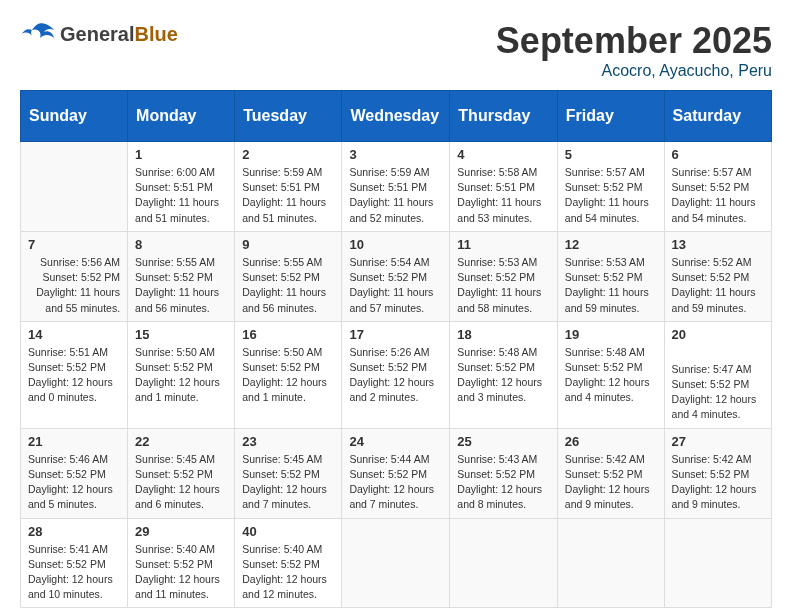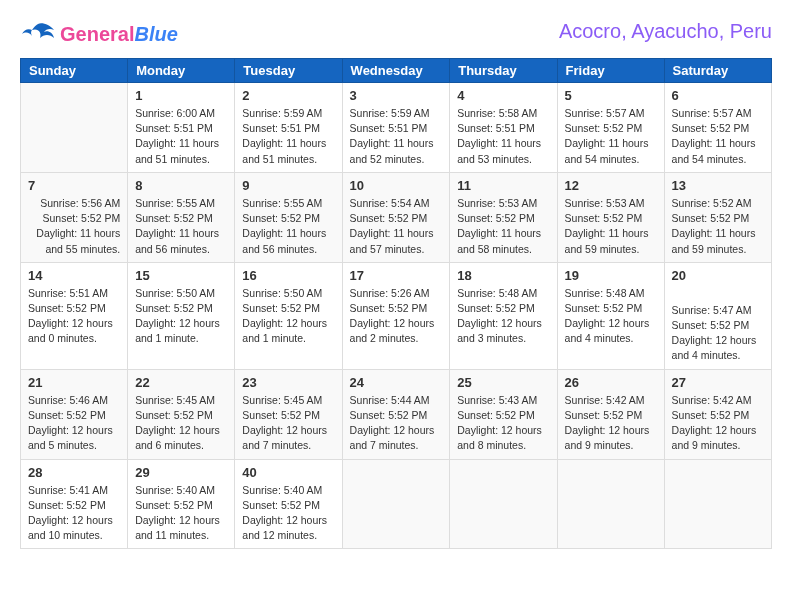--- a/index.html
+++ b/index.html
@@ -32,34 +32,34 @@
     }
     .title-block {
       text-align: right;
     }
     .month-title {
       font-size: 36px;
       font-weight: bold;
       color: #333;
     }
     .subtitle {
-      font-size: 20px;
-      color: #8b5cf6;
+      font-size: 16px;
+      color: #0c4a6e;
     }
     .calendar {
       width: 100%;
       border-collapse: collapse;
       border: 1px solid #ccc;
     }
     .calendar th {
       background-color: #1565c0;
       color: #fff;
       text-align: left;
-      padding: 4px 8px;
-      font-size: 13px;
+      padding: 16px 8px;
+      font-size: 16px;
       font-weight: bold;
       border: 1px solid #1255a0;
     }
     .calendar td {
       vertical-align: top;
       padding: 5px 7px;
       border: 1px solid #ddd;
       width: 108px;
       min-height: 80px;
       font-size: 11px;
@@ -92,26 +92,27 @@
 
 <div class="header">
   <div class="logo">
     <div class="logo-wrapper">
       <svg class="logo-bird-svg" viewBox="0 0 36 28">
         <path d="M18 4 C22 2, 30 5, 34 10 C30 8, 26 9, 24 12 C28 10, 33 13, 34 18 C30 14, 24 14, 20 18 C22 12, 18 8, 12 10 C14 7, 16 5, 18 4Z" fill="#1565c0"></path>
         <path d="M12 10 C8 8, 4 10, 2 14 C6 11, 10 13, 12 16 C10 12, 12 10, 12 10Z" fill="#1565c0"></path>
       </svg>
       <div>
         <div style="font-size:20px; font-weight:bold; line-height:1.1;">
-          <span style="color:#ec4899;">General</span><span style="color:#3b82f6;font-style:italic;">Blue</span>
+          <span style="color:#404040;">General</span><span style="color:#a16207;">Blue</span>
         </div>
       </div>
     </div>
   </div>
   <div class="title-block">
+    <div class="month-title">September 2025</div>
     <div class="subtitle">Acocro, Ayacucho, Peru</div>
   </div>
 </div>
 
 <table class="calendar">
   <thead>
     <tr>
     <th>Sunday</th>
         <th>Monday</th>
         <th>Tuesday</th>

